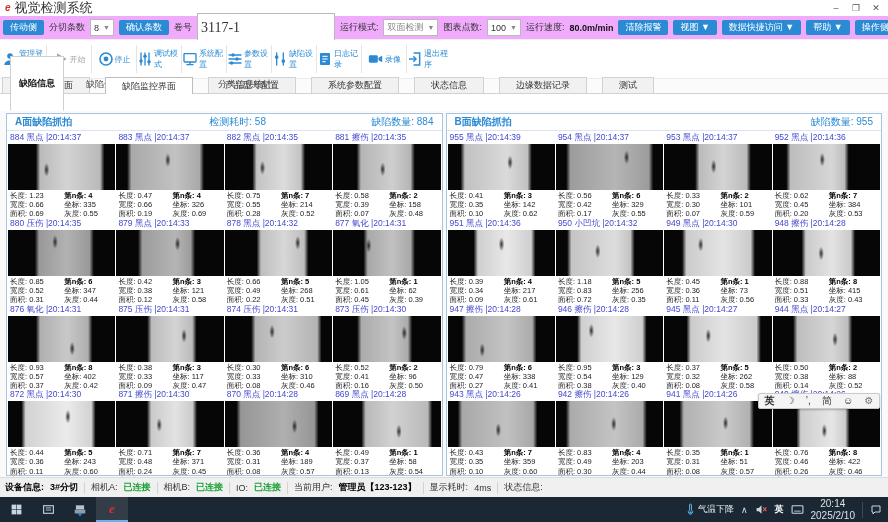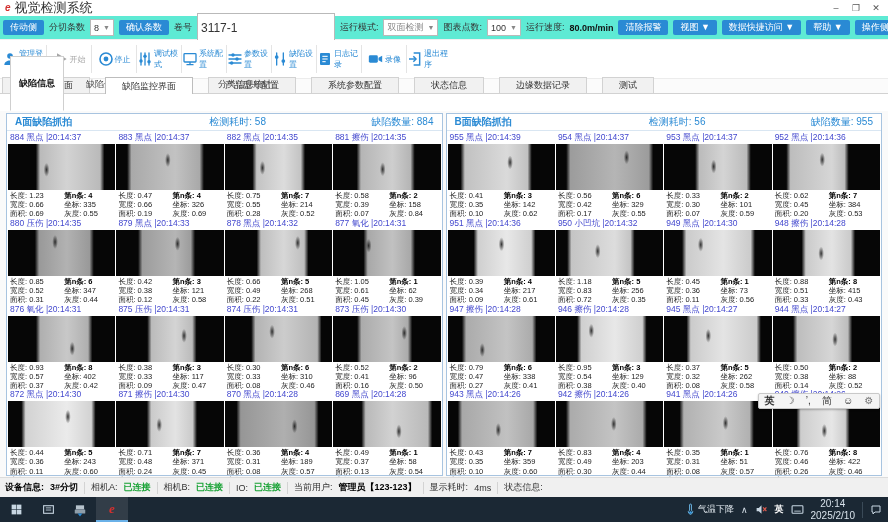--- a/index.html
+++ b/index.html
@@ -9,29 +9,29 @@
             display:flex; flex-direction:column; font-size:9px; color:#222; }
 
   
   .titlebar { height:16px; display:flex; align-items:center; padding:0 2px 0 5px; background:#fff; flex:0 0 auto; }
   .app-logo { color:#d3302f; font-weight:bold; font-style:italic; font-size:10px; margin-right:4px; line-height:1; }
   .app-title { font-size:13px; color:#333; }
   .win-controls { margin-left:auto; display:flex; }
   .win-controls span { width:20px; text-align:center; font-size:9px; color:#555; cursor:default; line-height:14px; }
 
   
-  .toolbar1 { height:24px; display:flex; align-items:center; gap:5px; padding:0 3px; background:#5eead4;
+  .toolbar1 { height:24px; display:flex; align-items:center; gap:5px; padding:0 3px; background:#f0abfc;
               border-bottom:1px solid #f0f0f0; flex:0 0 auto; white-space:nowrap; }
   .btn-blue { background:#2a8ad4; color:#fff; border:none; border-radius:2px; padding:3px 7px;
               font-size:9px; font-family:inherit; cursor:pointer; line-height:1.1; }
   .tb-label { color:#333; }
   .combo { height:17px; background:#fff; border:1px solid #b9b9b9; display:inline-flex; align-items:center;
            justify-content:space-between; padding:0 3px; font-size:9px; color:#333; }
   .combo .caret { color:#888; font-size:7px; margin-left:4px; }
-  .text-input { height:30px; border:1px solid #b9b9b9; font-size:12px; padding:0 3px; font-family:Liberation Sans, sans-serif; color:#333; }
+  .text-input { height:30px; border:1px solid #b9b9b9; font-size:14px; padding:0 3px; font-family:Liberation Serif, serif; color:#333; }
   .speed-val { font-weight:bold; color:#111; }
 
   
   .toolbar2 { height:39px; display:flex; align-items:center; padding:0 2px; background:#fff;
               border-bottom:1px solid #ececec; flex:0 0 auto; }
   .action { width:44px; display:flex; flex-direction:row; align-items:center; justify-content:center;
             gap:1px; cursor:pointer; color:#2a8ad4; }
   .action.disabled { color:#a6a6a6; }
   .action .ic { height:17px; display:flex; align-items:center; }
   .action .lbl { font-size:8px; }
@@ -340,21 +340,21 @@
             <div class="card-info">
               <div class="ci-l">
                 <div>长度: 0.58</div>
                 <div>宽度: 0.39</div>
                 <div>面积: 0.07</div>
                 <div class="ci-strong">米数: 0.37</div>
               </div>
               <div class="ci-r">
                 <div class="ci-strong">第n条: 2</div>
                 <div>坐标: 158</div>
-                <div>灰度: 0.84</div>
+                <div>灰度: 0.48</div>
               </div>
             </div>
           </div>
           <div class="card">
             <div class="card-header">880 压伤 |20:14:35</div>
             <div class="card-img" style="background: radial-gradient(4px 10px at 44% 26%, rgba(20, 20, 20, 0.85), rgba(20, 20, 20, 0) 70%), linear-gradient(90deg, rgb(6, 6, 6) 0%, rgb(6, 6, 6) 25.1%, rgb(153, 153, 153) 29.1%, rgb(178, 178, 178) 55%, rgb(153, 153, 153) 76.2%, rgb(6, 6, 6) 80.2%, rgb(6, 6, 6) 100%);"></div>
             <div class="card-info">
               <div class="ci-l">
                 <div>长度: 0.85</div>
                 <div>宽度: 0.52</div>
@@ -553,21 +553,20 @@
                 <div>坐标: 58</div>
                 <div>灰度: 0.54</div>
               </div>
             </div>
           </div>
         </div>
       </div>
       <div class="panel">
         <div class="panel-header">
           <span class="panel-title">B面缺陷抓拍</span>
-          <span class="panel-time">检测耗时:  56</span>
           <span class="panel-count">缺陷数量:  955</span>
         </div>
         <div class="grid">
           <div class="card">
             <div class="card-header">955 黑点 |20:14:39</div>
             <div class="card-img" style="background: radial-gradient(4px 10px at 58% 40%, rgba(20, 20, 20, 0.85), rgba(20, 20, 20, 0) 70%), linear-gradient(90deg, rgb(6, 6, 6) 0%, rgb(6, 6, 6) 11.8%, rgb(193, 193, 193) 15.8%, rgb(218, 218, 218) 55%, rgb(193, 193, 193) 74.3%, rgb(6, 6, 6) 78.3%, rgb(6, 6, 6) 100%);"></div>
             <div class="card-info">
               <div class="ci-l">
                 <div>长度: 0.41</div>
                 <div>宽度: 0.35</div>

